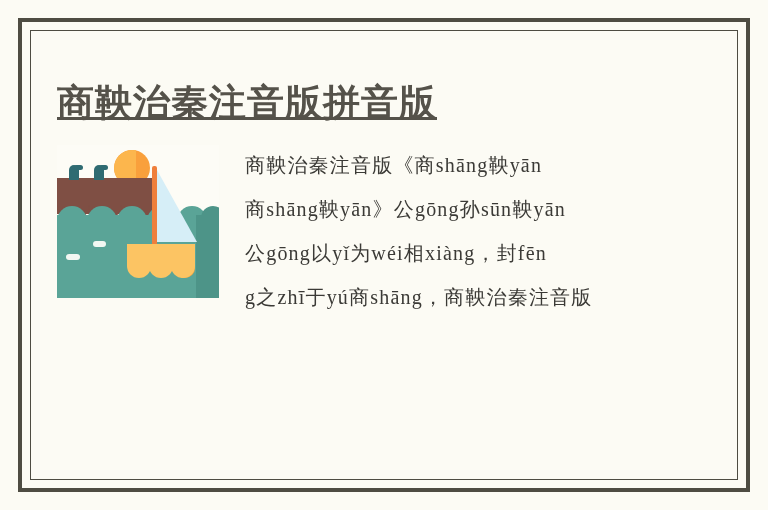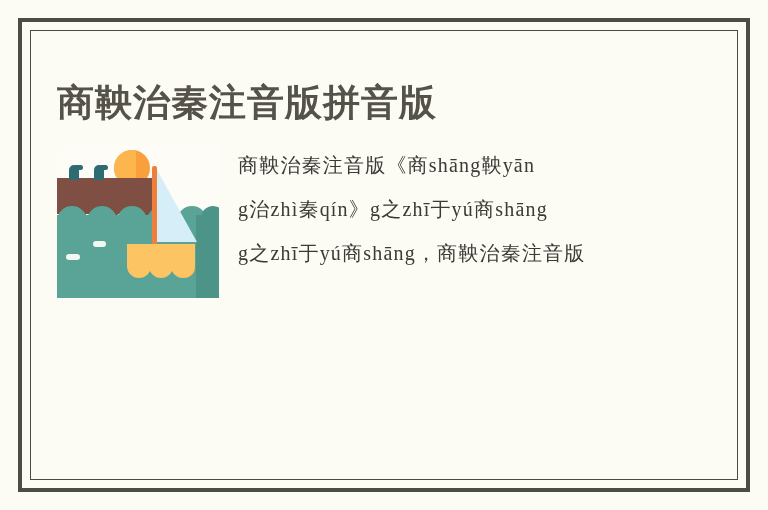--- a/index.html
+++ b/index.html
@@ -58,20 +58,21 @@
   .page-title {
     position: absolute;
     left: 26px;
     top: 24px;
     font-family: "Liberation Sans", "DejaVu Sans", sans-serif;
     font-size: 37px;
     line-height: 46px;
     letter-spacing: 1px;
     color: #55524a;
     white-space: nowrap;
+    text-decoration: underline;
   }
 
   
   .illus {
     position: absolute;
     left: 26px;
     top: 114px;
     width: 162px;
     height: 153px;
     background: #fdfcf6;
@@ -238,21 +239,21 @@
     height: 6px;
     border-radius: 3px;
     background: #f2f7f2;
   }
   .illus .sparkle.s1 { left: 9px;  top: 109px; width: 14px; }
   .illus .sparkle.s2 { left: 36px; top: 96px;  width: 13px; }
 
   
   .body-text {
     position: absolute;
-    left: 207px;
+    left: 214px;
     top: 112px;
     width: 520px;
     font-family: "Liberation Serif", "DejaVu Serif", serif;
     font-size: 20px;
     line-height: 44px;
     color: #3b3a36;
     letter-spacing: 1.2px;
     white-space: nowrap;
   }
   .body-text .ln {
@@ -306,18 +307,19 @@
       <div class="hull"></div>
       <div class="hull-scallop">
         <i style="left:0px"></i>
           <i style="left:22px"></i>
           <i style="left:44px"></i>
       </div>
     </div>
 
     <div class="body-text">
       <span class="ln">商鞅治秦注音版《商shāng鞅yān</span>
-      <span class="ln">g治zhì秦qín》g之zhī于yú商shāng</span>
+      <span class="ln">商shāng鞅yān》公gōng孙sūn鞅yān</span>
+      <span class="ln">公gōng以yǐ为wéi相xiàng，封fēn</span>
       <span class="ln">g之zhī于yú商shāng，商鞅治秦注音版</span>
     </div>
 
   </div>
 </div>
 
 </body></html>

